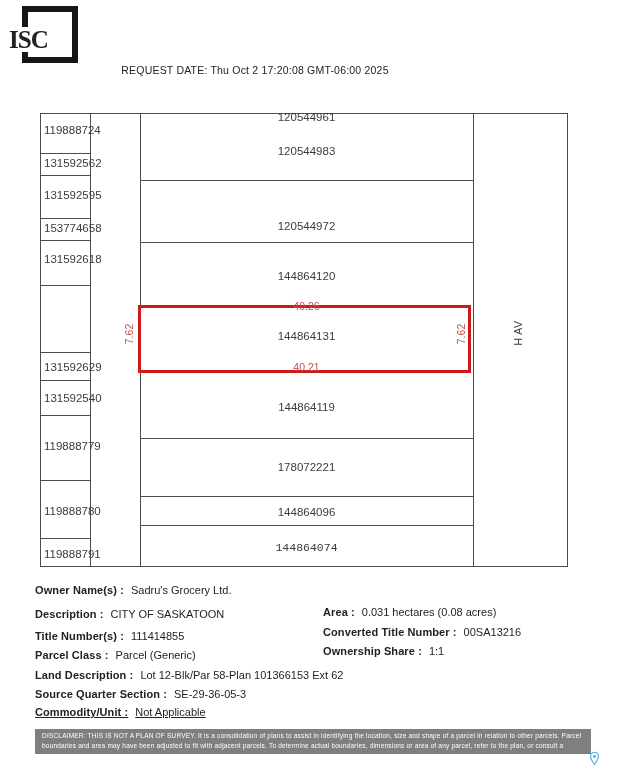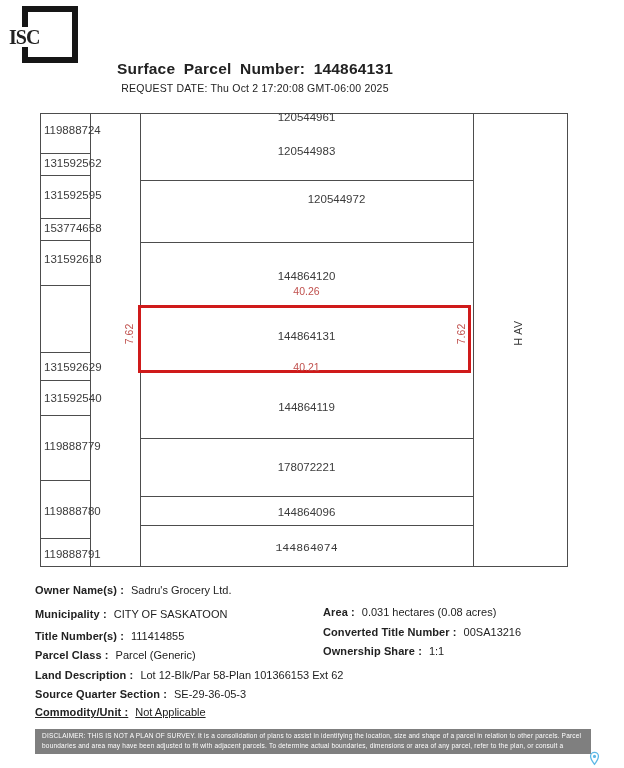--- a/index.html
+++ b/index.html
@@ -10,21 +10,21 @@
     --disclaimer_bg:#7f7f7f;
     --pin:#5cb8e6;
   }
   *{margin:0;padding:0;box-sizing:border-box;}
   html,body{width:624px;height:768px;background:#fff;overflow:hidden;
     font-family:"Liberation Sans",sans-serif;color:#222;position:relative;}
 
   
   .logo-box{position:absolute;left:22px;top:6px;width:56px;height:57px;border:6px solid #161616;}
   .logo-text{position:absolute;left:9px;top:27px;font-family:"Liberation Serif",serif;
-    font-weight:bold;font-size:20px;letter-spacing:-1px;background:#fff;padding:0 4px 0 0;line-height:1;}
+    font-weight:bold;font-size:25px;letter-spacing:-1px;background:#fff;padding:0 4px 0 0;line-height:1;}
   .title-wrap{position:absolute;left:0;top:60px;width:510px;text-align:center;}
   .doc-title{font-size:15.5px;font-weight:bold;word-spacing:4px;letter-spacing:.2px;}
   .doc-date{font-size:10.5px;margin-top:4px;letter-spacing:.2px;}
 
   
   .map-border{position:absolute;left:40px;top:113px;width:528px;height:454px;border:1.5px solid var(--line);}
   .vline{position:absolute;width:1px;background:var(--line);}
   .hline{position:absolute;height:1px;background:var(--line);}
 
   
@@ -50,21 +50,20 @@
     padding:2px 7px;letter-spacing:.2px;}
   .pin{position:absolute;left:589px;top:751px;}
 </style>
 </head>
 <body>
 
 <div class="logo-box"></div>
 <div class="logo-text">ISC</div>
 
 <div class="title-wrap">
-  <div class="doc-title">Surface Parcel Number: 144864131</div>
   <div class="doc-date">REQUEST DATE: Thu Oct 2 17:20:08 GMT-06:00 2025</div>
 </div>
 
 <div>
   <div class="map-border"></div>
 
   <div class="vline" style="left:90px;top:113px;height:454px;"></div>
   <div class="vline" style="left:140px;top:113px;height:454px;"></div>
   <div class="vline" style="left:473px;top:113px;height:454px;"></div>
 
@@ -91,43 +90,43 @@
   <span class="lp" style="top:222px;">153774658</span>
   <span class="lp" style="top:253px;">131592618</span>
   <span class="lp" style="top:361px;">131592629</span>
   <span class="lp" style="top:392px;">131592540</span>
   <span class="lp" style="top:440px;">119888779</span>
   <span class="lp" style="top:505px;">119888780</span>
   <span class="lp" style="top:548px;">119888791</span>
 
   <span class="cp" style="top:111px;">120544961</span>
   <span class="cp" style="top:145px;">120544983</span>
-  <span class="cp" style="top:193px;margin-left:30px;">120544972</span>
+  <span class="cp" style="top:220px;">120544972</span>
   <span class="cp" style="top:270px;">144864120</span>
   <span class="cp" style="top:401px;">144864119</span>
   <span class="cp" style="top:461px;">178072221</span>
   <span class="cp" style="top:506px;">144864096</span>
   <span class="cp" style="top:541px;font-family:Liberation Mono, monospace;">144864074</span>
 
   <div class="red-box"></div>
   <span class="cp" style="top:330px;">144864131</span>
-  <span class="dim dim-h" style="top:285px;">40.26</span>
+  <span class="dim dim-h" style="top:300px;">40.26</span>
   <span class="dim dim-h" style="top:361px;">40.21</span>
   <span class="dim rot" style="left:114px;top:328px;">7.62</span>
   <span class="dim rot" style="left:446px;top:328px;">7.62</span>
 
   <span class="street">H AV</span>
 </div>
 
 <div>
   <div class="drow" style="left:35px;top:584px;">
     <span class="lbl">Owner Name(s) :</span><span class="val">Sadru's Grocery Ltd.</span>
   </div>
   <div class="drow" style="left:35px;top:608px;">
-    <span class="lbl">Municipality :</span><span class="val">CITY OF SASKATOON</span>
+    <span class="lbl">Description :</span><span class="val">CITY OF SASKATOON</span>
   </div>
   <div class="drow" style="left:35px;top:630px;">
     <span class="lbl">Title Number(s) :</span><span class="val">111414855</span>
   </div>
   <div class="drow" style="left:35px;top:649px;">
     <span class="lbl">Parcel Class :</span><span class="val">Parcel (Generic)</span>
   </div>
   <div class="drow" style="left:35px;top:669px;">
     <span class="lbl">Land Description :</span><span class="val">Lot 12-Blk/Par 58-Plan 101366153 Ext 62</span>
   </div>

